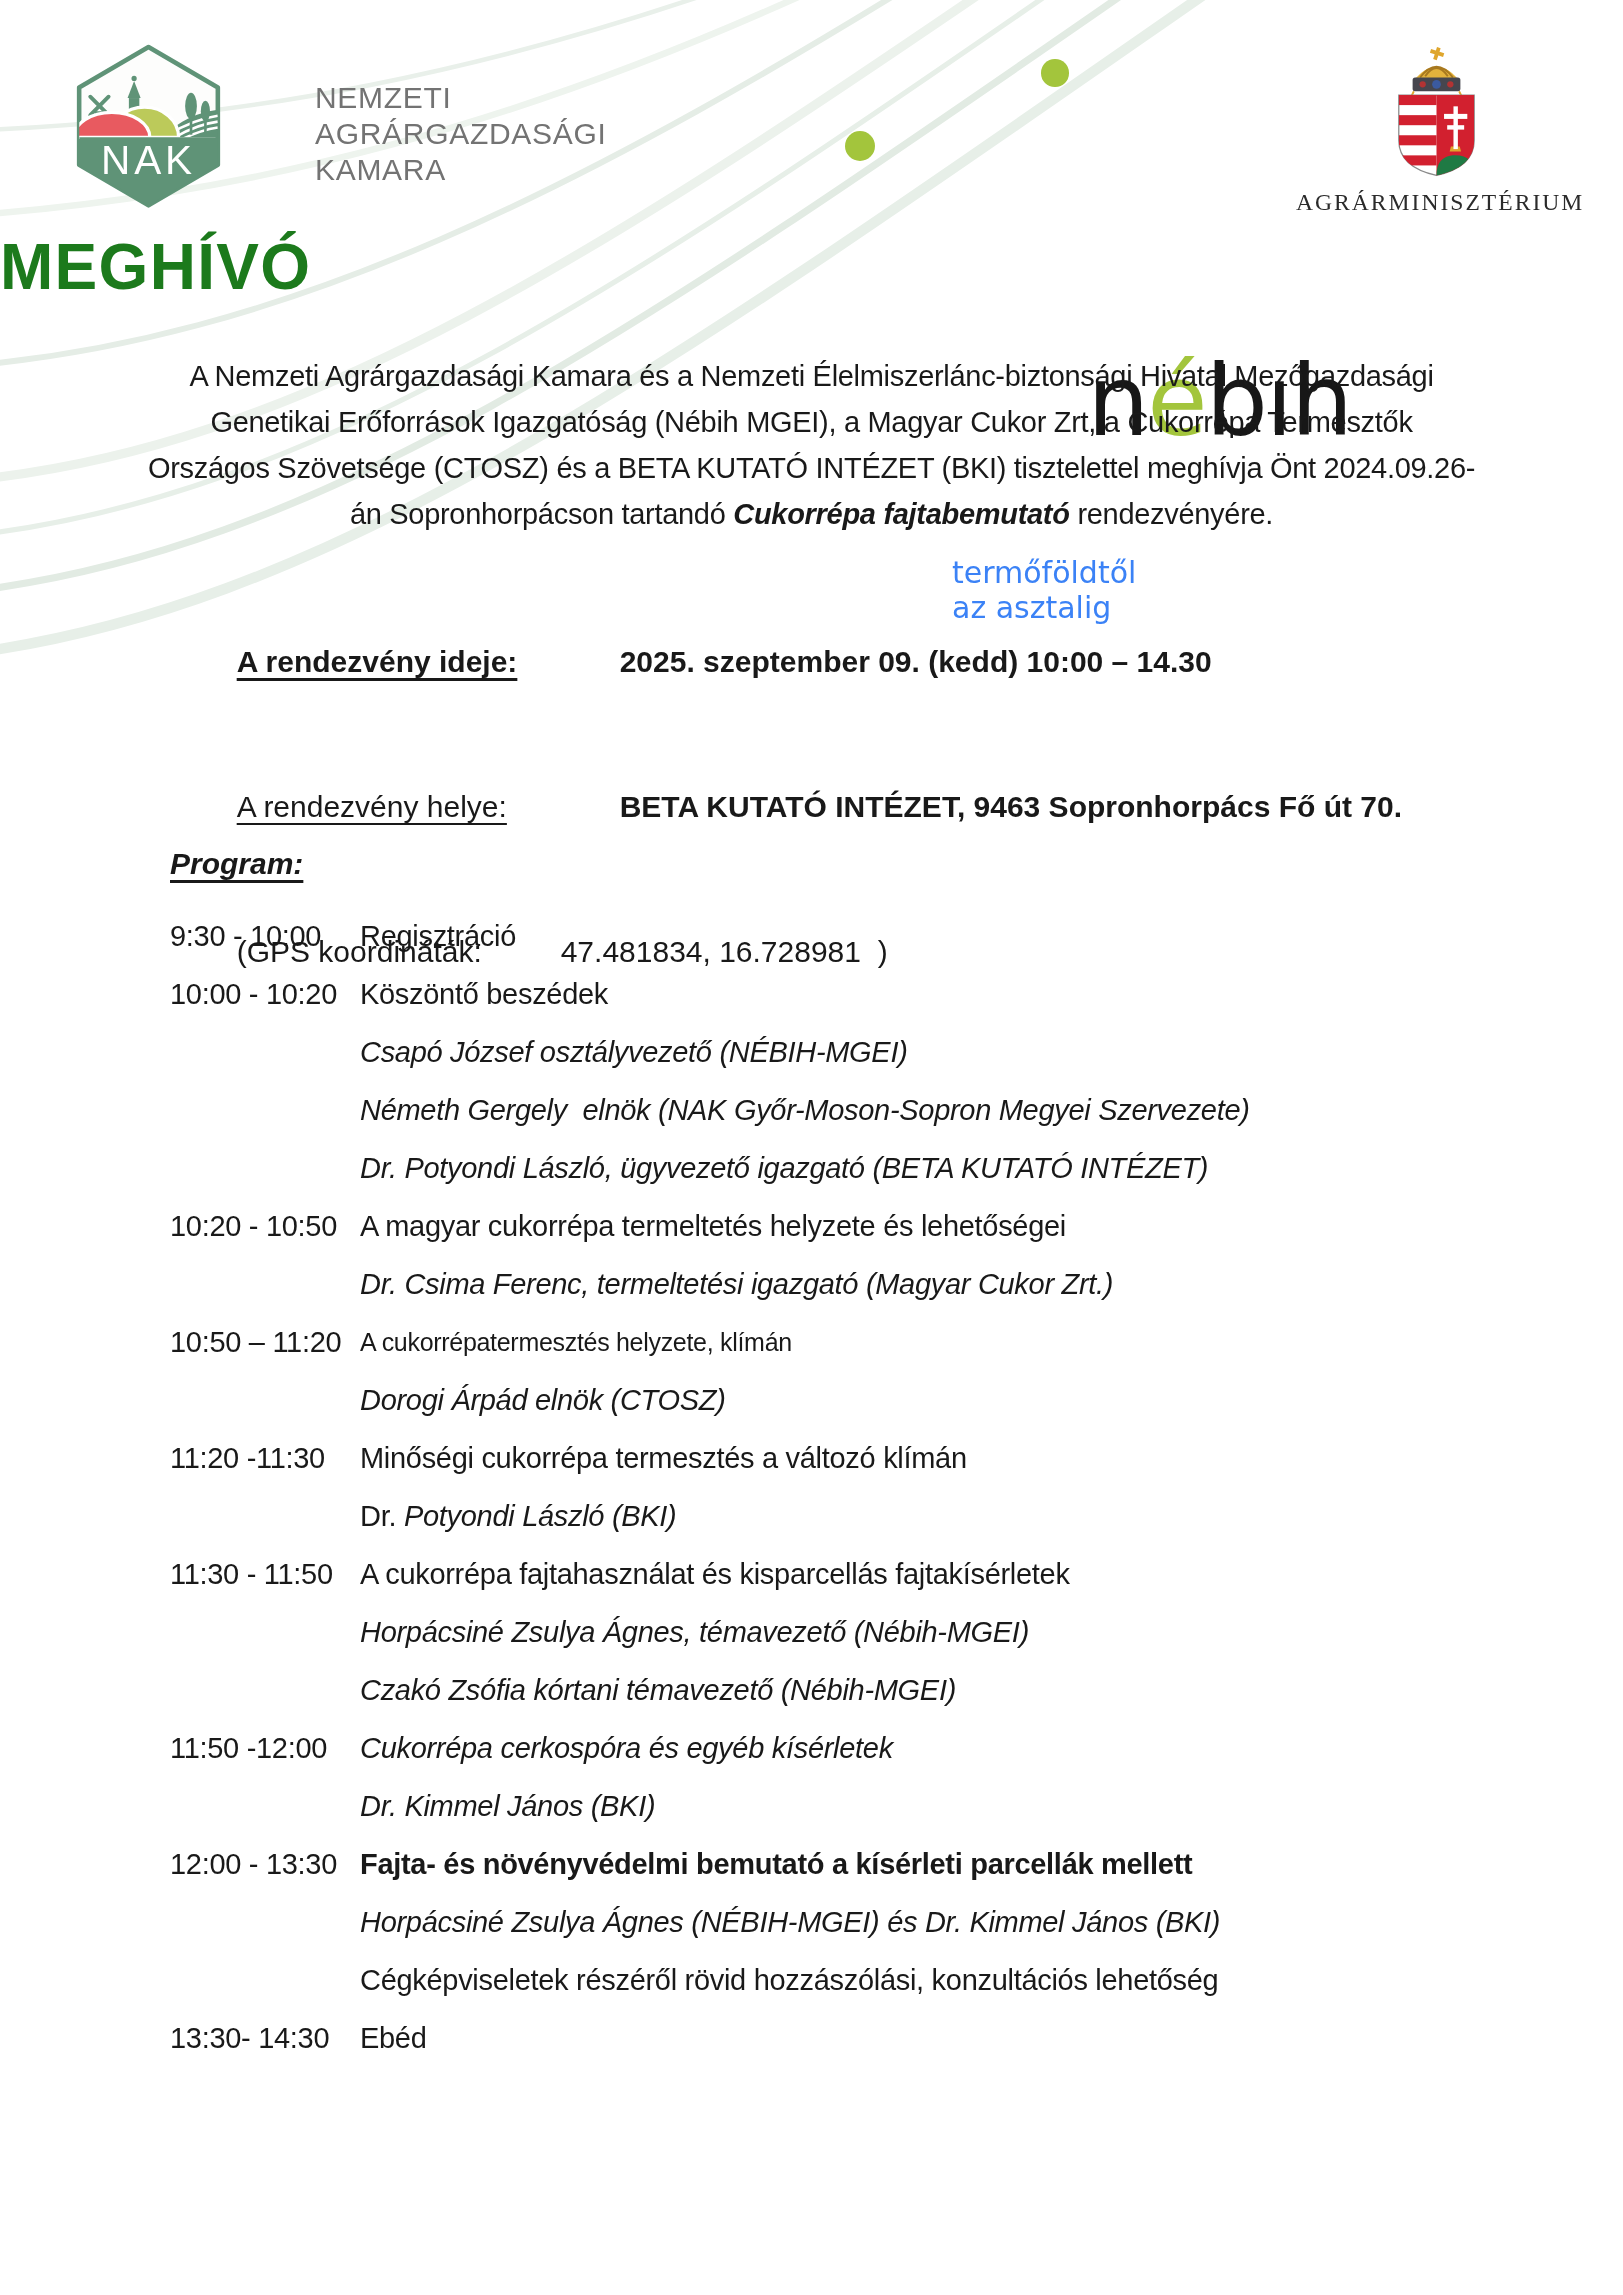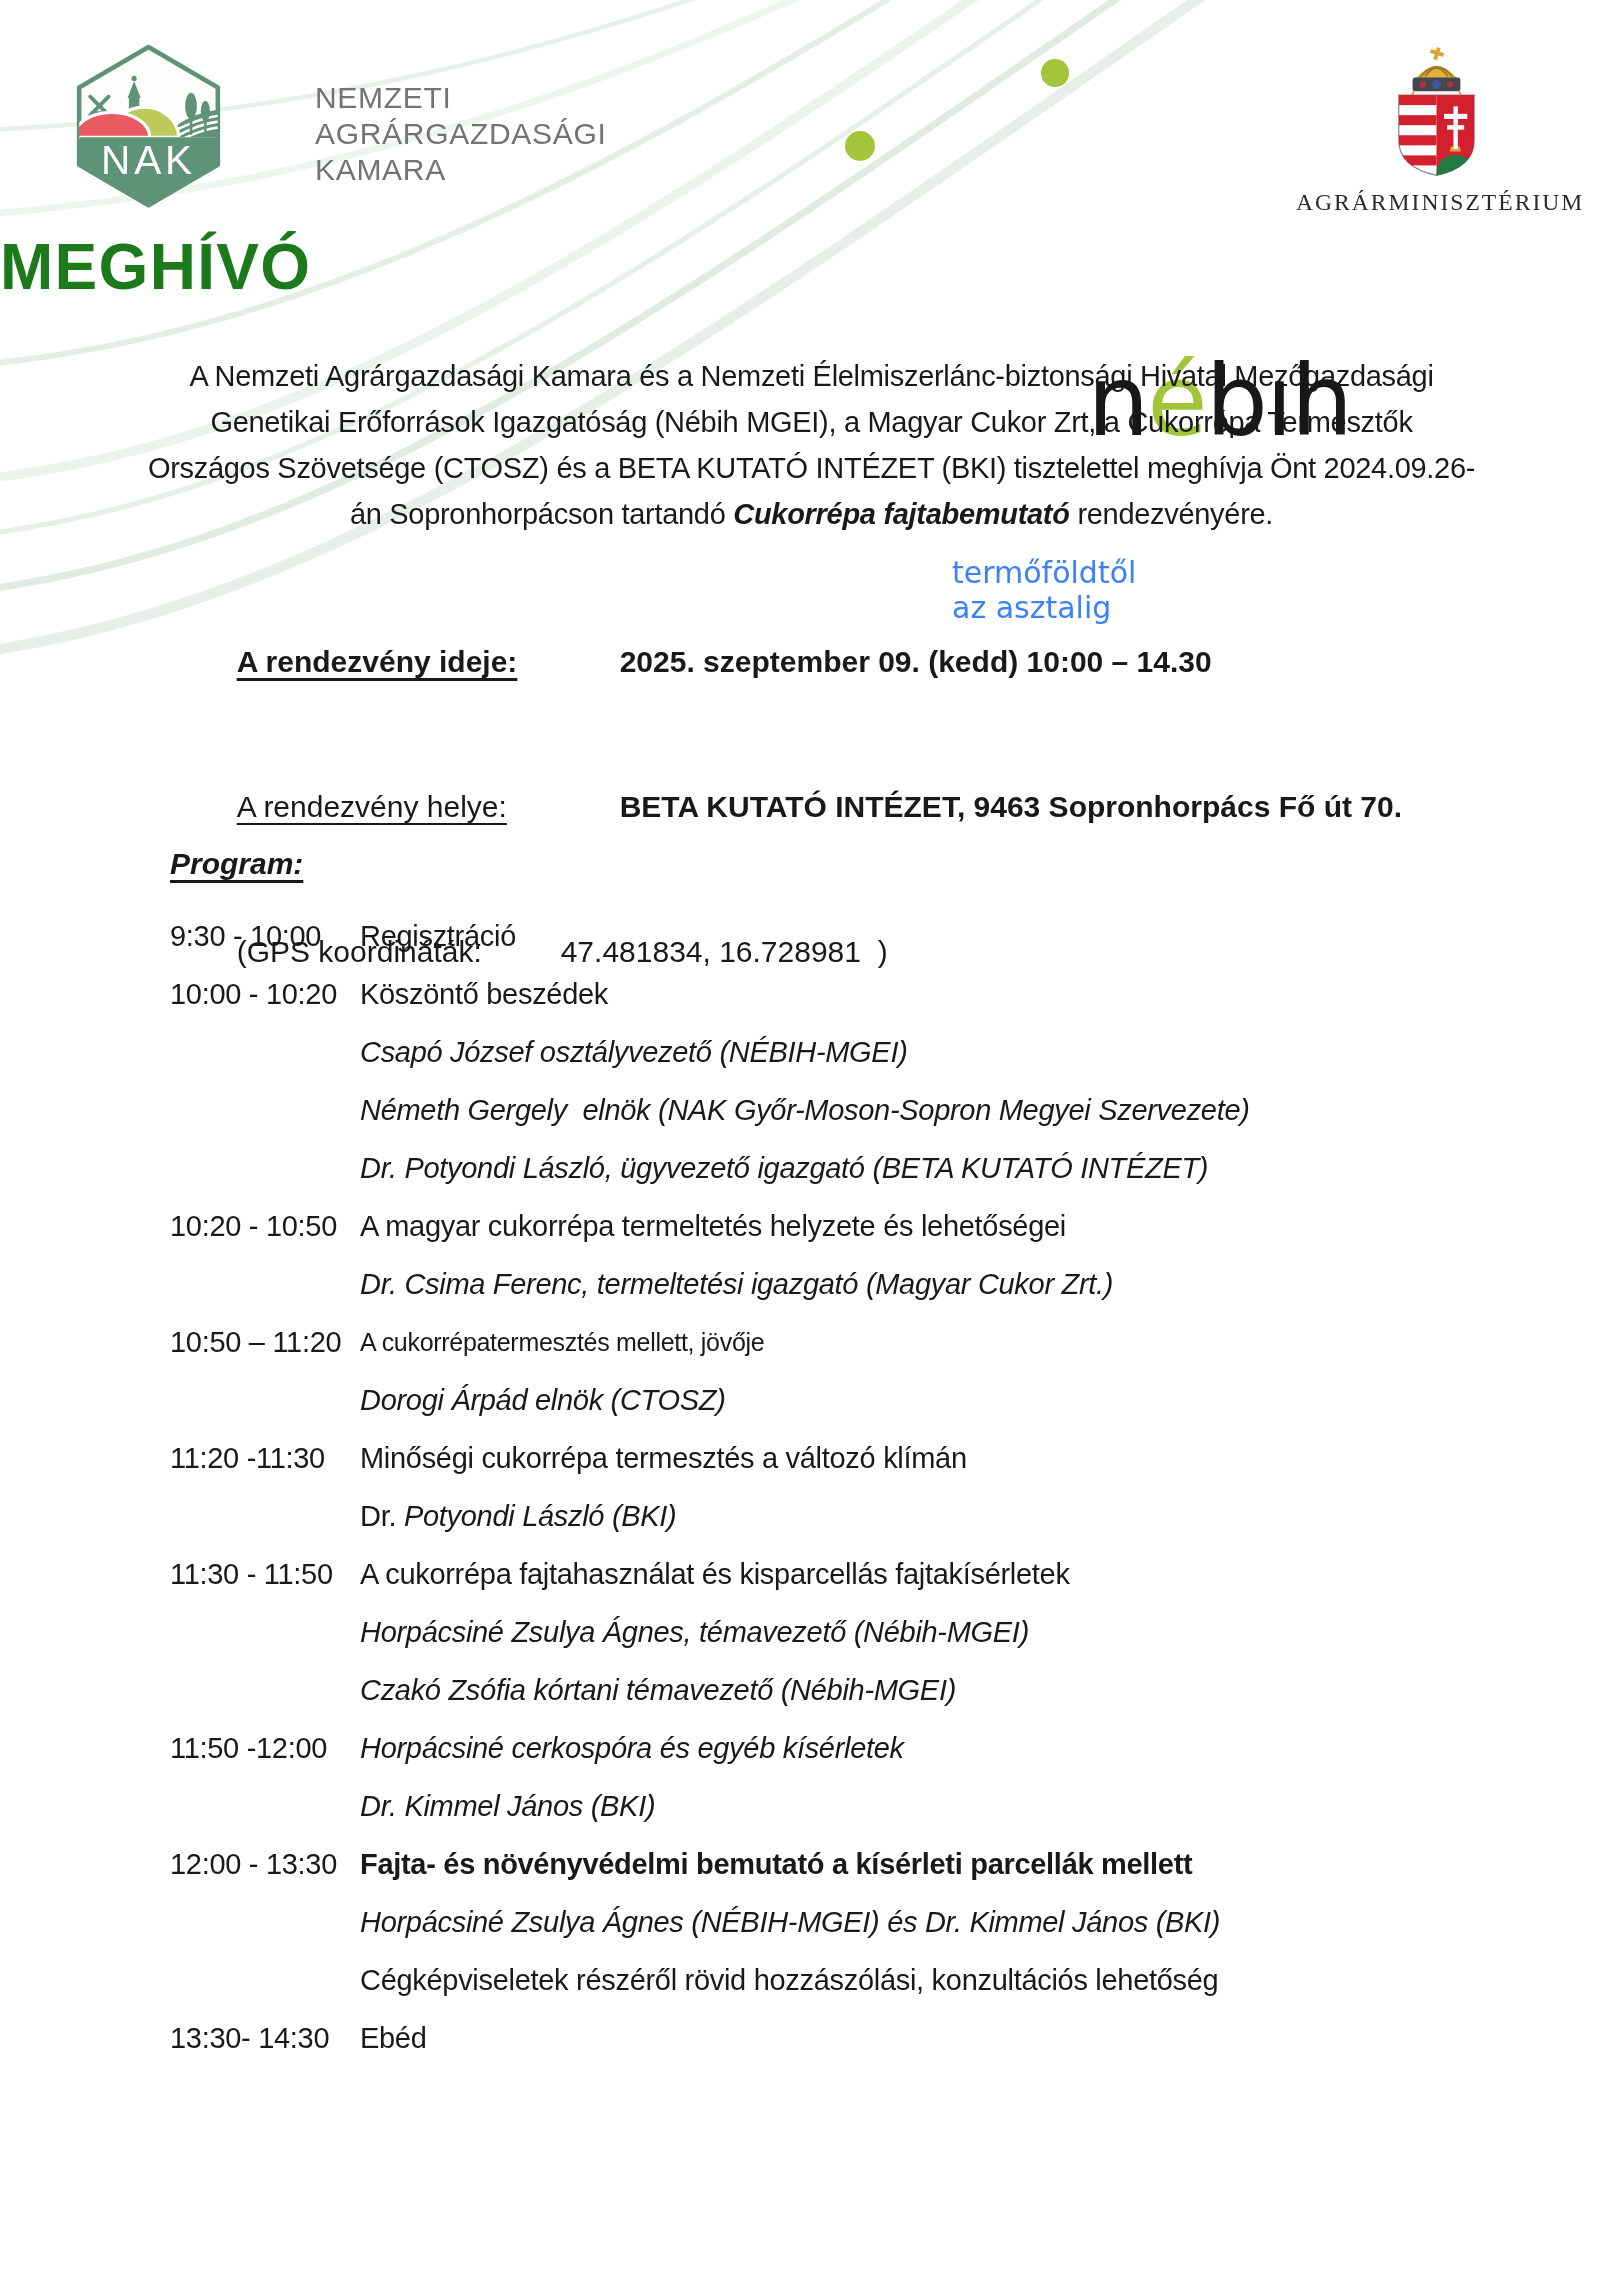--- a/index.html
+++ b/index.html
@@ -231,21 +231,21 @@
           <div class="prog-row">
             <span class="prog-time">10:20 - 10:50</span>
             <span class="prog-text ">A magyar cukorrépa termeltetés helyzete és lehetőségei</span>
           </div>
           <div class="prog-row">
             <span class="prog-time"></span>
             <span class="prog-text italic">Dr. Csima Ferenc, termeltetési igazgató (Magyar Cukor Zrt.)</span>
           </div>
           <div class="prog-row">
             <span class="prog-time">10:50 – 11:20</span>
-            <span class="prog-text small">A cukorrépatermesztés mellett, jövője</span>
+            <span class="prog-text small">A cukorrépatermesztés helyzete, klímán</span>
           </div>
           <div class="prog-row">
             <span class="prog-time"></span>
             <span class="prog-text italic">Dorogi Árpád elnök (CTOSZ)</span>
           </div>
           <div class="prog-row">
             <span class="prog-time">11:20 -11:30</span>
             <span class="prog-text ">Minőségi cukorrépa termesztés a változó klímán</span>
           </div>
           <div class="prog-row">
@@ -259,21 +259,21 @@
           <div class="prog-row">
             <span class="prog-time"></span>
             <span class="prog-text italic">Horpácsiné Zsulya Ágnes, témavezető (Nébih-MGEI)</span>
           </div>
           <div class="prog-row">
             <span class="prog-time"></span>
             <span class="prog-text italic">Czakó Zsófia kórtani témavezető (Nébih-MGEI)</span>
           </div>
           <div class="prog-row">
             <span class="prog-time">11:50 -12:00</span>
-            <span class="prog-text italic">Horpácsiné cerkospóra és egyéb kísérletek</span>
+            <span class="prog-text italic">Cukorrépa cerkospóra és egyéb kísérletek</span>
           </div>
           <div class="prog-row">
             <span class="prog-time"></span>
             <span class="prog-text italic">Dr. Kimmel János (BKI)</span>
           </div>
           <div class="prog-row">
             <span class="prog-time">12:00 - 13:30</span>
             <span class="prog-text bold">Fajta- és növényvédelmi bemutató a kísérleti parcellák mellett</span>
           </div>
           <div class="prog-row">

